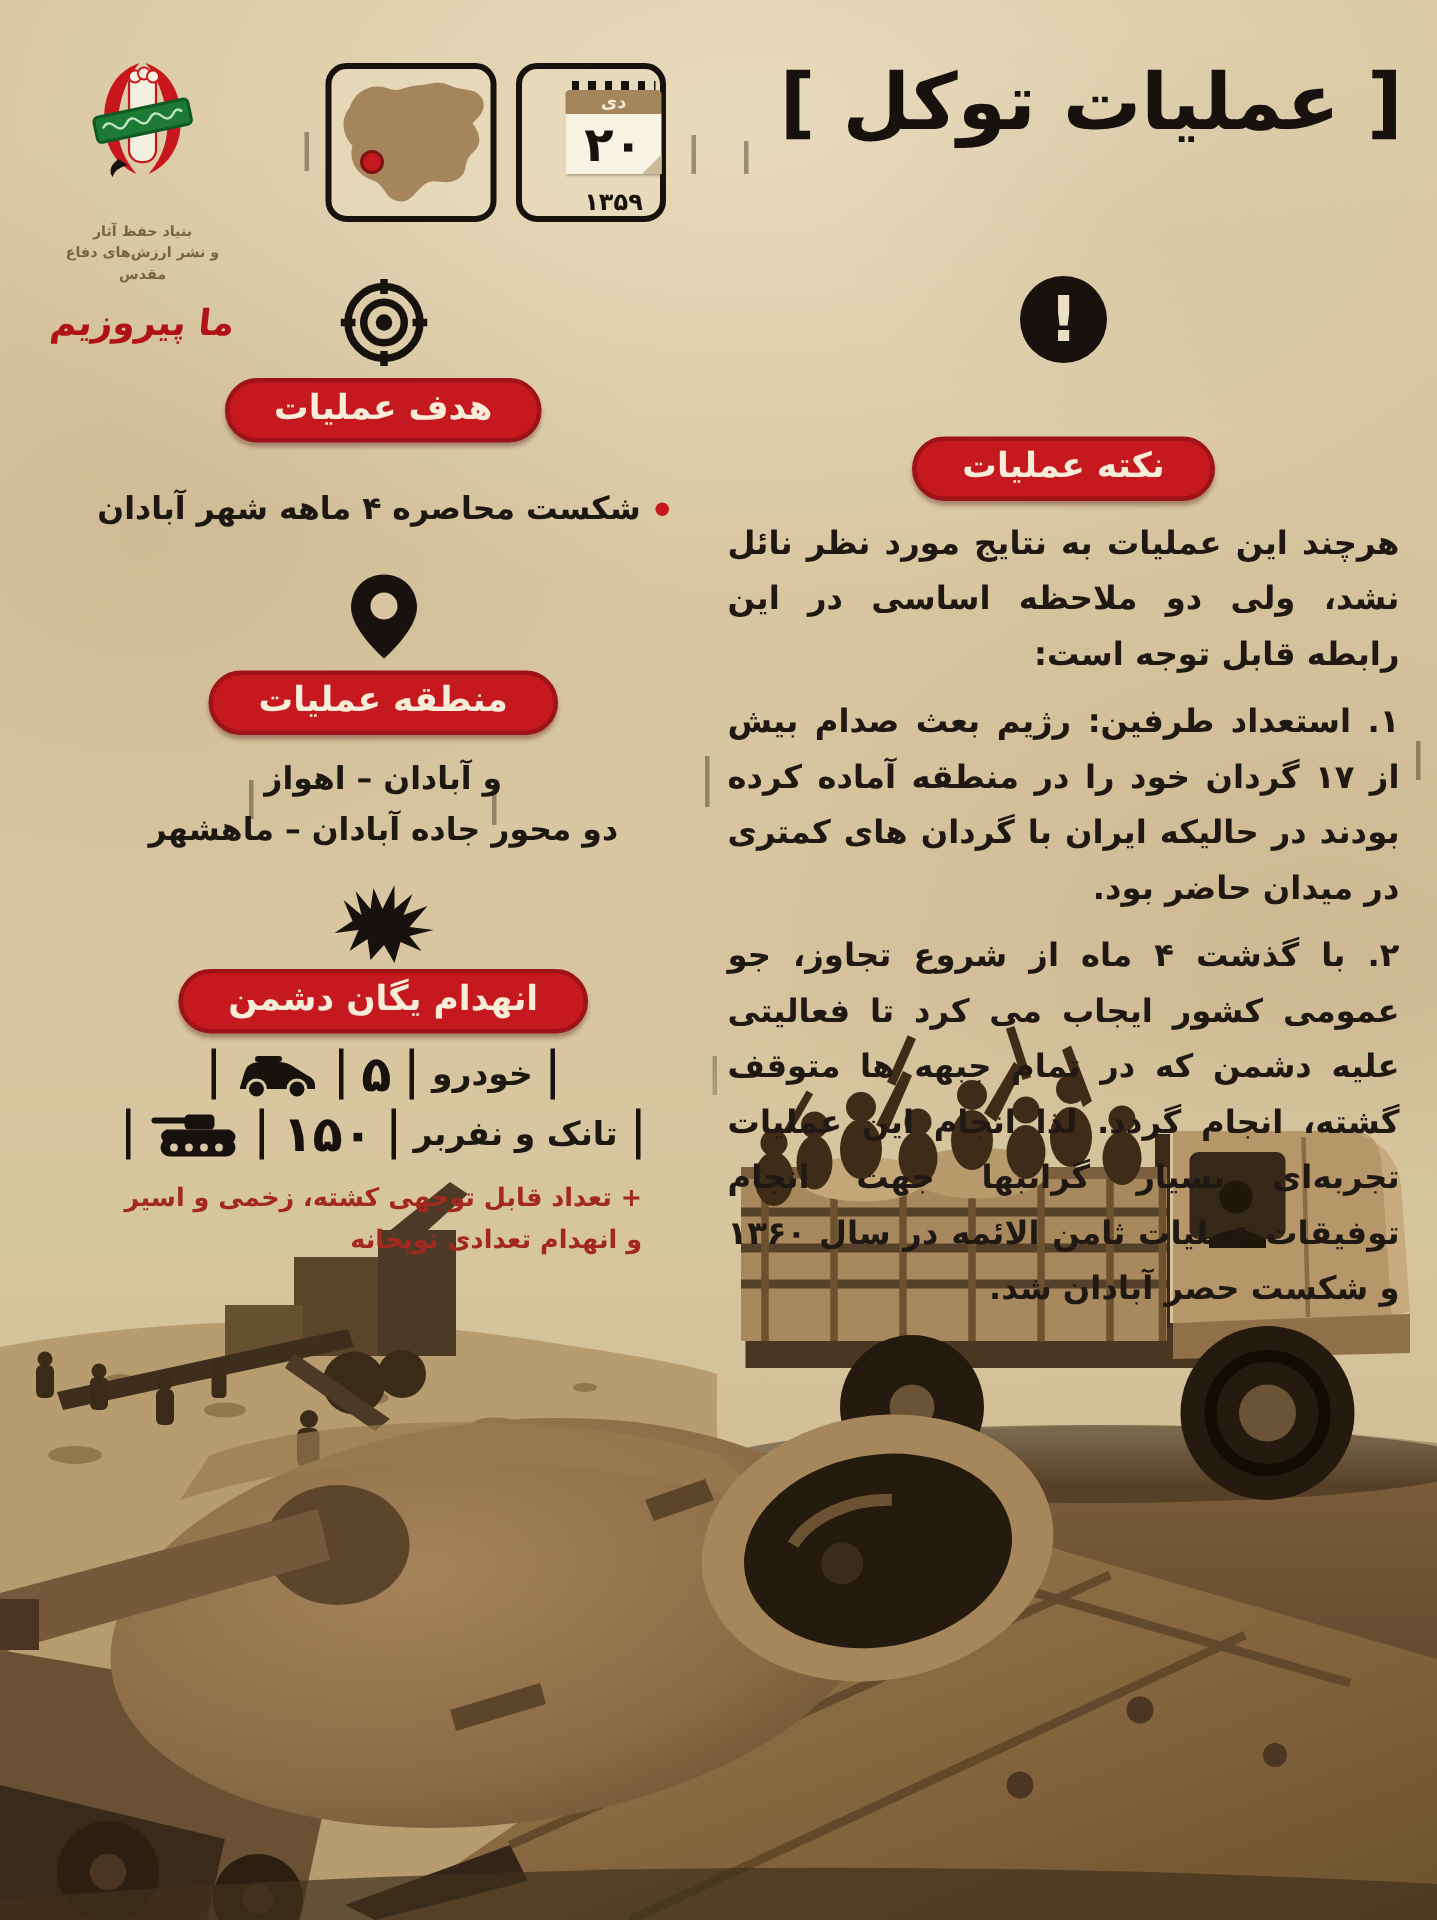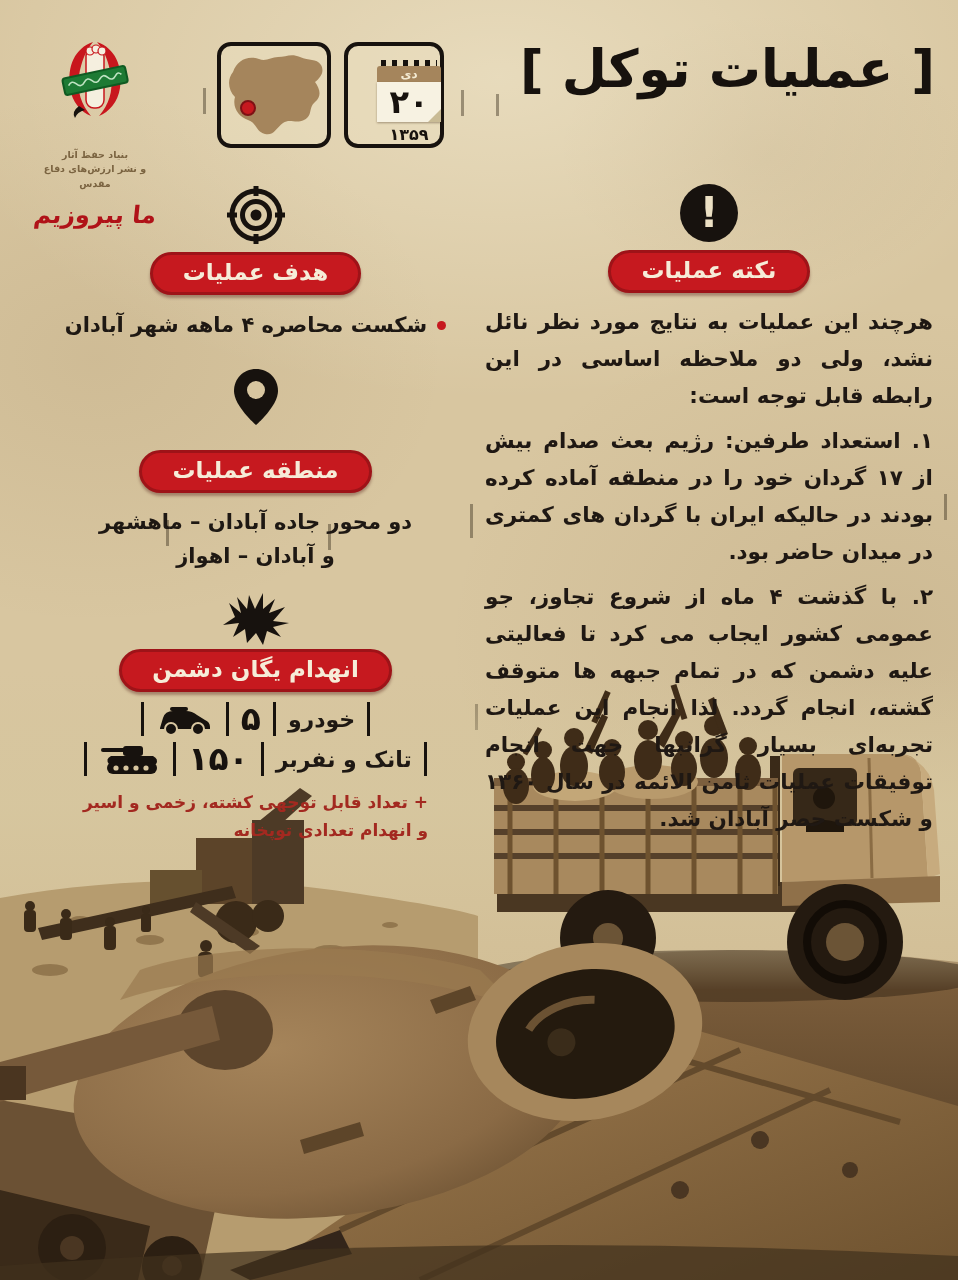--- a/index.html
+++ b/index.html
@@ -13,41 +13,41 @@
       radial-gradient(ellipse 620px 480px at 92% 50%, rgba(125,95,55,.12), transparent 70%),
       radial-gradient(ellipse 300px 200px at 80% 12%, rgba(120,90,50,.08), transparent 70%),
       radial-gradient(ellipse 1100px 760px at 50% 118%, rgba(85,60,32,.22), transparent 72%);
   }
   
   .logo{position:absolute;left:30px;top:36px;width:130px;text-align:center;}
   .logo .org{margin-top:22px;font-size:9.5px;font-weight:bold;color:#7a6340;line-height:1.5;}
   .logo .sig{margin-top:10px;font-size:24px;font-weight:bold;color:#b01218;transform:skewX(-6deg);letter-spacing:-1px;}
   .card{position:absolute;top:42px;height:106px;border:4px solid #17120e;border-radius:14px;background:rgba(236,224,192,.45);box-sizing:border-box;}
   .map-card{left:217px;width:114px;}
-  .cal-card{left:344px;width:100px;display:flex;flex-direction:column;align-items:center;justify-content:flex-end;padding-left:30px;}
+  .cal-card{left:344px;width:100px;display:flex;flex-direction:column;align-items:center;justify-content:space-between;padding-left:30px;}
   .cal-sheet{position:relative;width:64px;margin-top:8px;}
   .cal-teeth{height:6px;width:56px;margin:0 auto;background:repeating-linear-gradient(90deg,#17120e 0 5px,transparent 5px 11px);}
   .cal-head{background:#a5855c;color:#f3ead2;font-size:12px;font-weight:bold;text-align:center;padding:1px 0;border-radius:3px 3px 0 0;}
   .cal-page{position:relative;background:#f7f2e2;text-align:center;font-size:32px;font-weight:bold;color:#17120e;line-height:40px;box-shadow:0 1px 2px rgba(60,40,20,.4);}
   .cal-fold{position:absolute;right:0;bottom:0;width:0;height:0;border-left:13px solid #c9bb95;border-bottom:13px solid transparent;transform:rotate(180deg);}
   .cal-year{font-size:16px;font-weight:bold;color:#17120e;margin-top:3px;letter-spacing:2px;}
   .title{position:absolute;left:505px;top:39px;width:445px;direction:rtl;text-align:center;
          font-size:52px;font-weight:bold;color:#17120e;letter-spacing:-1px;}
   
   .tick{position:absolute;width:3px;background:#3f3222;opacity:.45;}
   
   .col{position:absolute;display:flex;flex-direction:column;align-items:center;z-index:2;}
   .colA{left:48px;top:186px;width:415px;}
   .colB{left:470px;top:184px;width:478px;}
   .badge{direction:rtl;background:#c6191f;color:#f6ecd8;border:3px solid #9e1318;border-radius:30px;
-         padding:4px 30px 7px;font-size:23px;font-weight:bold;box-shadow:0 3px 3px rgba(70,10,10,.35);white-space:nowrap;}
+         padding:4px 30px 7px;font-size:23px;font-weight:bold;box-shadow:0 3px 3px rgba(70,10,10,.35);white-space:nowrap;margin-top:41px;}
   .ic{display:block;}
   .excl{width:58px;height:58px;border-radius:50%;background:#17120e;color:#ece0c4;display:flex;align-items:center;justify-content:center;
         font-size:42px;font-weight:900;line-height:1;margin-bottom:8px;}
-  .bullets{direction:rtl;margin-top:14px;display:flex;flex-direction:column;gap:4px;align-items:flex-start;}
+  .bullets{direction:rtl;margin-top:28px;display:flex;flex-direction:column;gap:4px;align-items:flex-start;}
   .bullet{display:flex;align-items:center;gap:10px;font-size:21px;font-weight:bold;color:#1e1813;line-height:32px;}
   .dot{width:9px;height:9px;border-radius:50%;background:#c6191f;flex:0 0 auto;}
   .arealines{direction:rtl;margin-top:12px;text-align:center;font-size:21px;font-weight:bold;color:#1e1813;line-height:34px;}
   .stats{direction:rtl;margin-top:10px;display:flex;flex-direction:column;gap:6px;align-items:center;}
   .stat-row{display:flex;align-items:center;gap:12px;}
   .bar{width:3px;height:34px;background:#17120e;}
   .stat-val{font-size:33px;font-weight:bold;color:#17120e;line-height:34px;}
   .stat-lab{font-size:22px;font-weight:bold;color:#1e1813;}
   .plus-note{direction:rtl;margin-top:12px;width:345px;text-align:right;font-size:17px;font-weight:bold;color:#a32920;line-height:1.65;}
   .paras{direction:rtl;margin-top:10px;width:448px;}
@@ -130,24 +130,24 @@
       <div class="bullet">
         <span class="dot"></span>
         <span>شکست محاصره ۴ ماهه شهر آبادان</span>
       </div>
     </div>
 
     <svg class="ic" style="margin-top:26px;" width="54" height="60" viewBox="0 0 54 60">
       <path d="M27,2 C14,2 5,12 5,24 C5,39 27,58 27,58 C27,58 49,39 49,24 C49,12 40,2 27,2 Z" fill="#17120e"></path>
       <circle cx="27" cy="23" r="9" fill="#d8c6a0"></circle>
     </svg>
-    <div class="badge" style="margin-top:23px;">منطقه عملیات</div>
+    <div class="badge" style="margin-top:6px;">منطقه عملیات</div>
     <div class="arealines">
+      <div>و آبادان – اهواز</div>
       <div>دو محور جاده آبادان – ماهشهر</div>
-      <div>و آبادان – اهواز</div>
     </div>
 
     <svg class="ic" style="margin-top:20px;" width="66" height="52" viewBox="0 0 66 52">
       <path d="M6,10 L18,20 L14,4 L24,16 L26,2 L32,16 L40,0 L40,16 L52,6 L46,20 L62,14 L50,28 L66,30 L50,34
                L58,44 L44,38 L40,52 L33,40 L24,50 L22,36 L10,44 L16,30 L0,32 L12,24 Z" fill="#17120e"></path>
     </svg>
     <div class="badge" style="margin-top:4px;">انهدام یگان دشمن</div>
 
     <div class="stats">
       <div class="stat-row">

